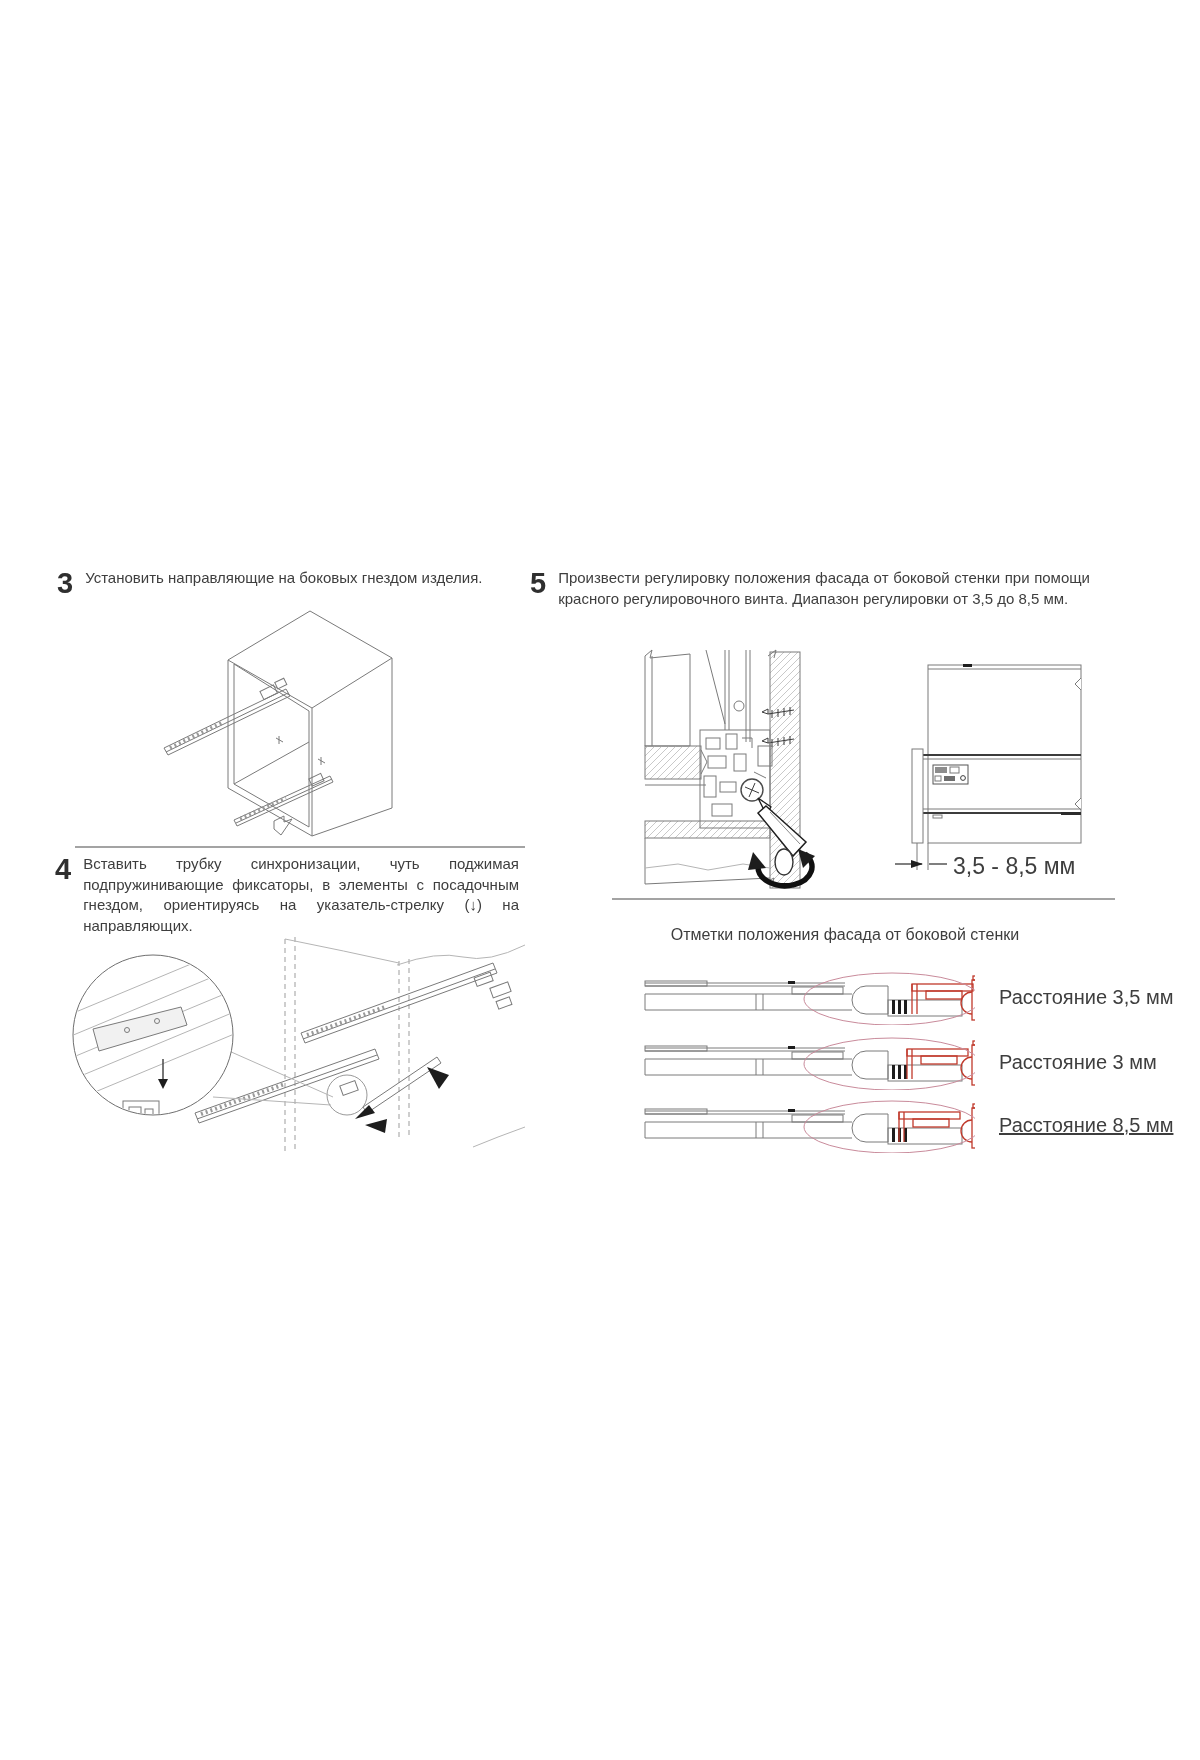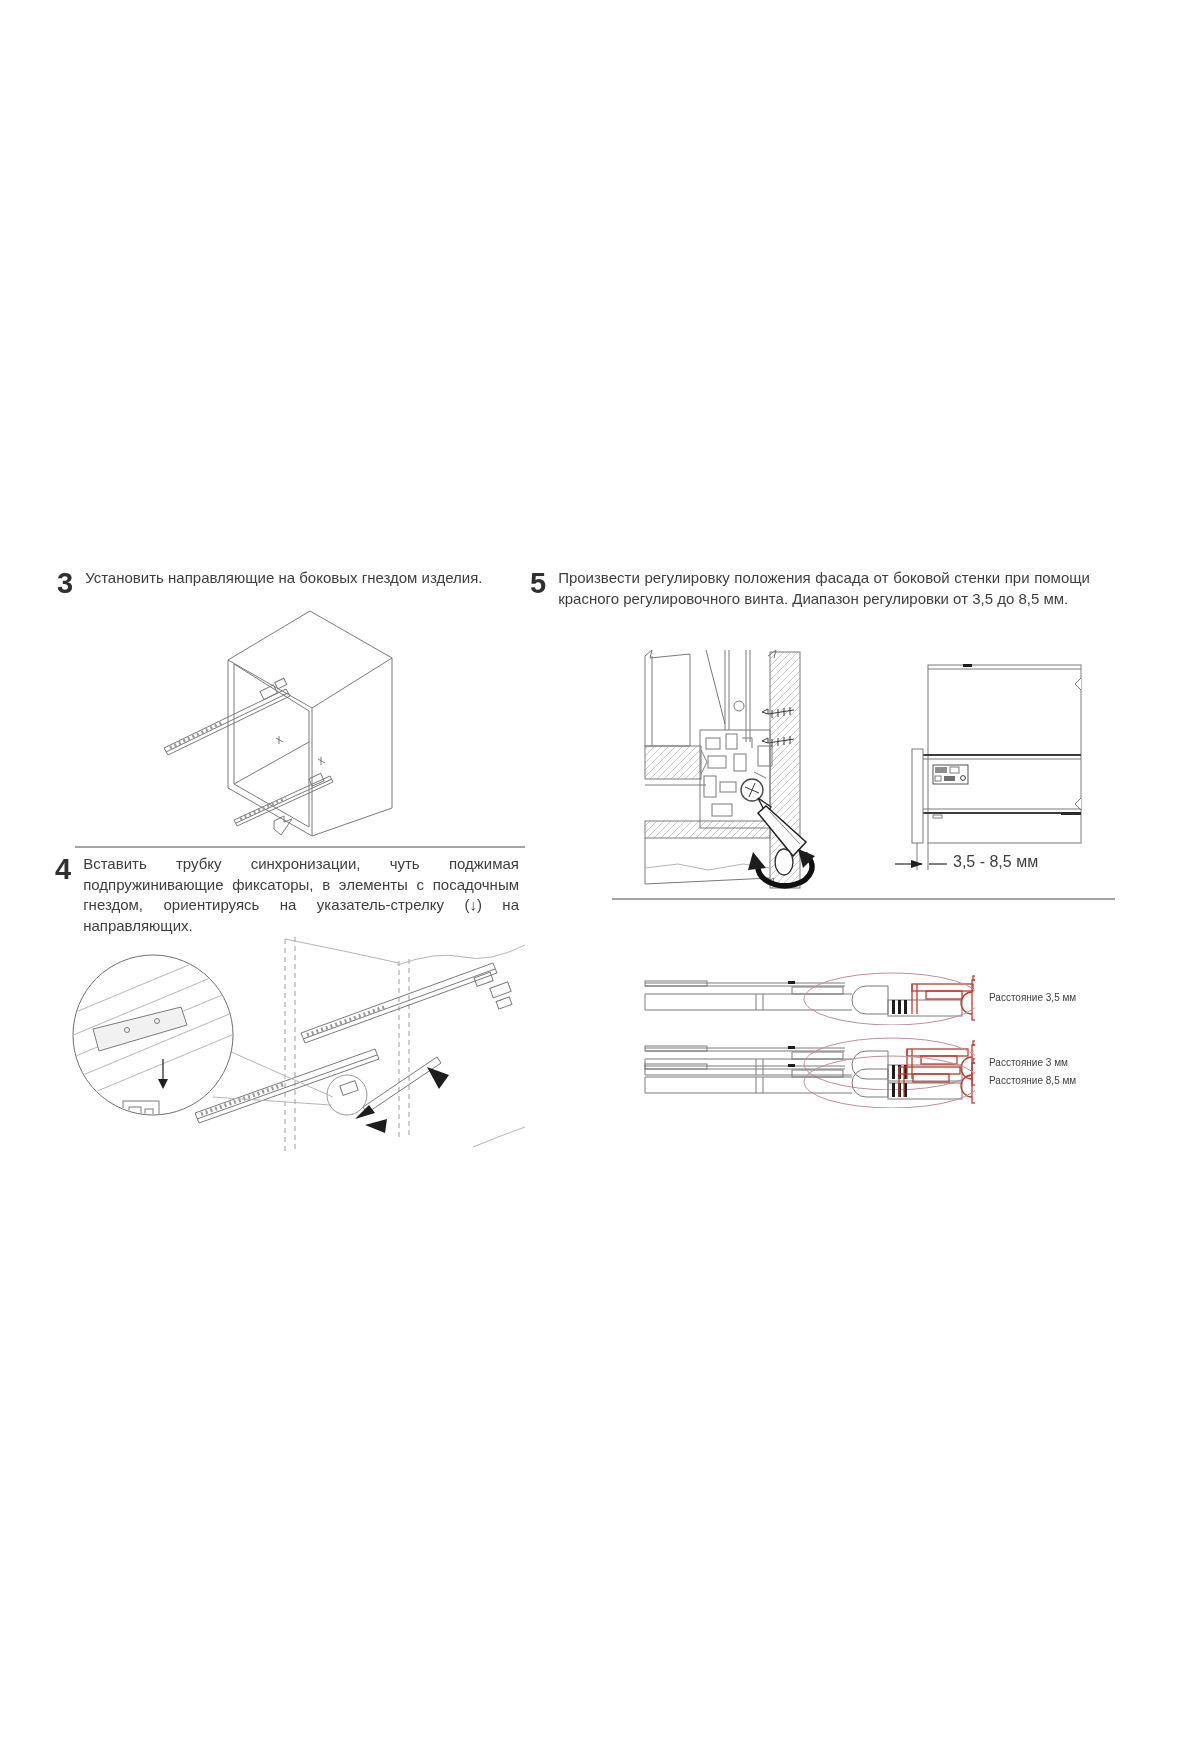--- a/index.html
+++ b/index.html
@@ -13,26 +13,26 @@
   #step4{left:55px;top:854px;width:464px;}
   #step5{left:530px;top:568px;width:560px;}
   .diagram{position:absolute;}
   #dg-cabinet{left:128px;top:596px;}
   #dg-sync{left:45px;top:933px;}
   #dg-adjust{left:608px;top:646px;}
   #dg-side{left:895px;top:652px;}
   .sep{position:absolute;height:2px;background:#a3a3a3;}
   #sep-left{left:75px;top:846px;width:450px;}
   #sep-right{left:612px;top:898px;width:503px;}
-  #dim-label{position:absolute;left:953px;top:853px;font-size:16px;color:#3e3e3e;}
+  #dim-label{position:absolute;left:953px;top:853px;font-size:23px;color:#3e3e3e;}
   #marks-title{position:absolute;left:605px;top:926px;width:480px;text-align:center;
                font-size:16px;color:#3e3e3e;}
   .profile-row{position:absolute;left:640px;display:flex;align-items:center;}
-  #profile-1{top:970px;} #profile-2{top:1035px;} #profile-3{top:1053px;}
-  .distance-label{font-size:10px;color:#3e3e3e;margin-left:14px;white-space:nowrap;}
+  #profile-1{top:970px;} #profile-2{top:1035px;} #profile-3{top:1098px;text-decoration:underline;}
+  .distance-label{font-size:20px;color:#3e3e3e;margin-left:24px;white-space:nowrap;}
   svg{display:block;}
   .ln{stroke:#7a7a7a;fill:none;stroke-width:1;}
   .lnl{stroke:#b5b5b5;fill:none;stroke-width:1;}
   .dk{stroke:#3c3c3c;fill:none;}
   .blk{fill:#1d1d1d;stroke:none;}
   .red{stroke:#c0392b;fill:none;stroke-width:1.3;}
   .pink{stroke:#c98b9b;fill:none;stroke-width:1;}
 </style>
 </head>
 <body>
@@ -271,20 +271,21 @@
         <path class="blk" d="M28,212 L16,208 L16,216 Z"></path>
         <line x1="34" y1="212" x2="52" y2="212" stroke="#2b2b2b" stroke-width="1.2"></line>
       </g>
     </svg>
   </div>
 
   <div id="dim-label">3,5 - 8,5 мм</div>
 
   <div class="sep" id="sep-right"></div>
 
+  <div id="marks-title">Отметки положения фасада от боковой стенки</div>
 
   <div class="profile-row" id="profile-1">
     <svg width="335" height="55" viewBox="0 0 335 55">
       <g class="ln">
         <line x1="5" y1="13" x2="205" y2="13"></line>
           <line x1="5" y1="16" x2="205" y2="16"></line>
         <rect x="5" y="11" width="62" height="5"></rect>
         <path d="M5,24 H212 M5,40 H212 M5,24 V40 M116,24 V40 M123,24 V40"></path>
         <rect x="152" y="17" width="51" height="7"></rect>
         <path d="M226,16 a14,14 0 0 0 0,28 h22 v-28 z"></path>

